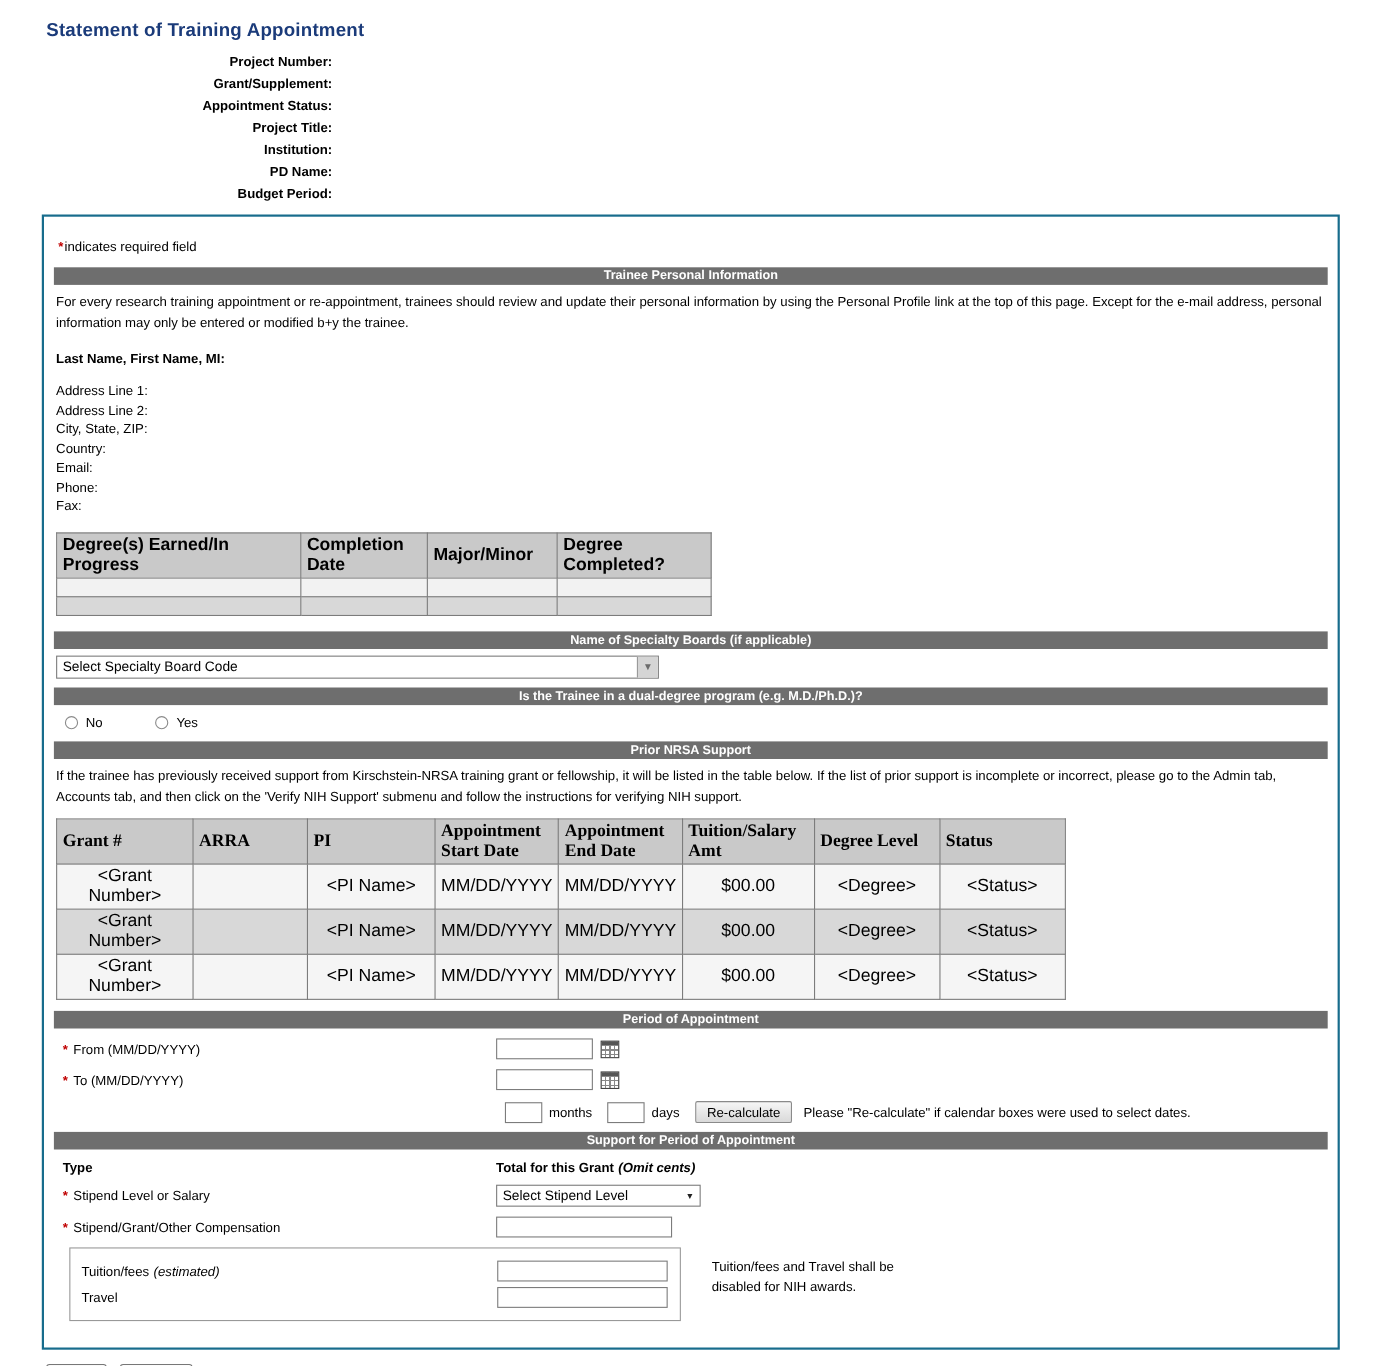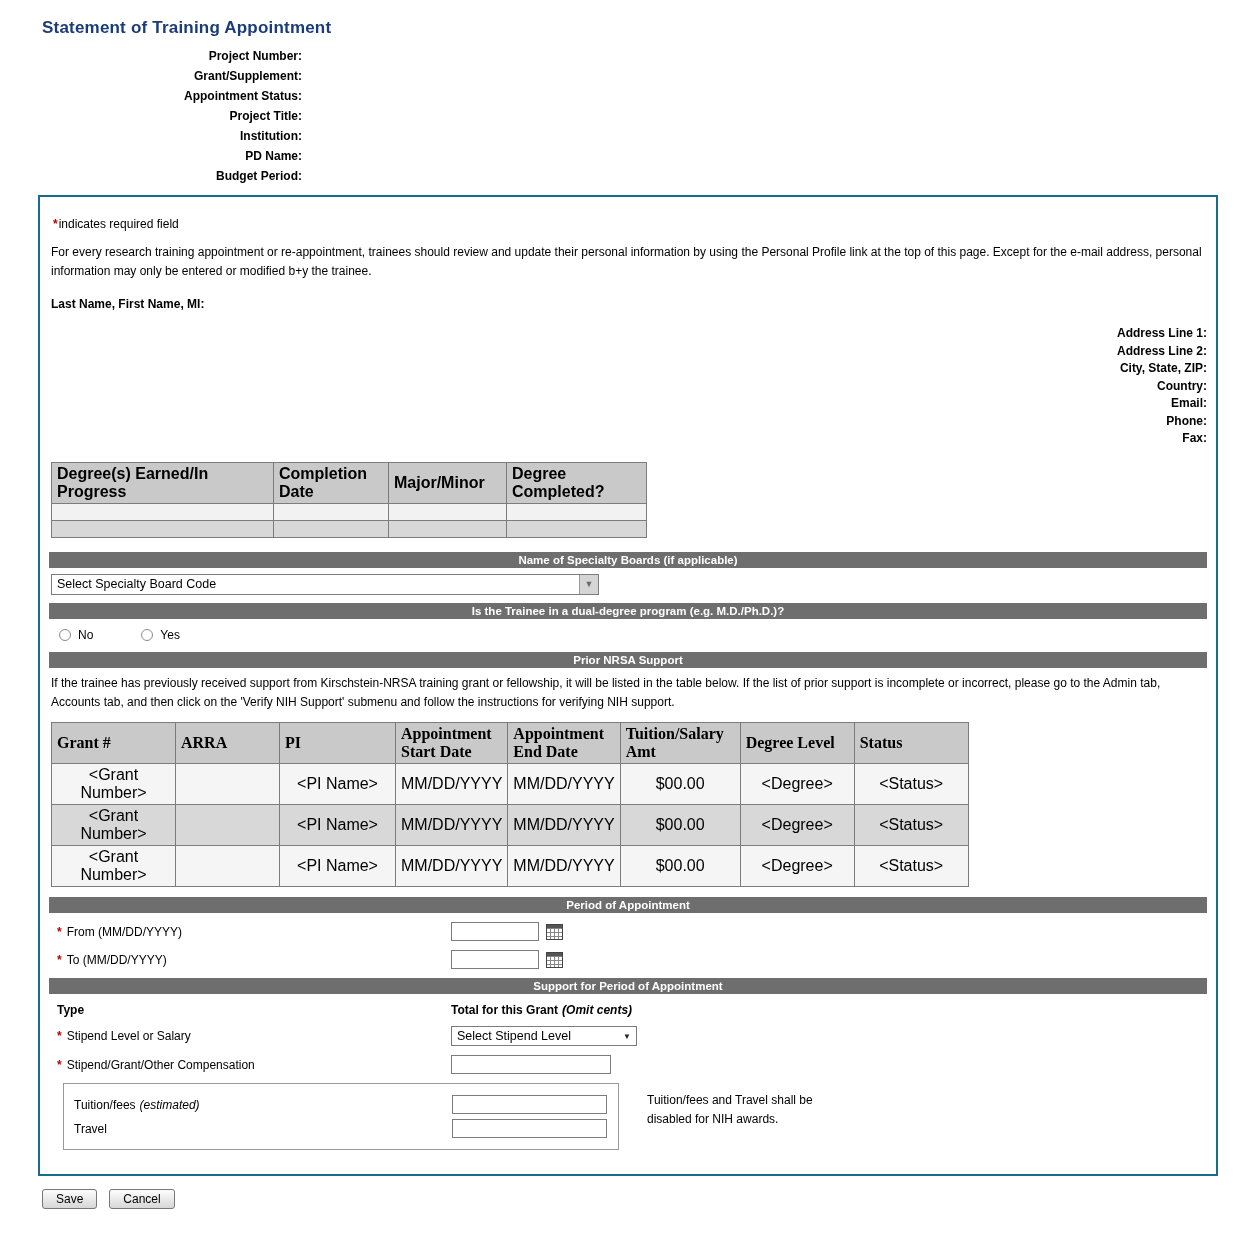--- a/index.html
+++ b/index.html
@@ -7,21 +7,21 @@
   .page{width:1255px;position:relative;}
   .page-title{margin:18px 0 8px 42px;font-size:17px;font-weight:bold;color:#1b3b7a;letter-spacing:.2px;}
   .hdr-labels div{width:302px;text-align:right;font-weight:bold;line-height:20px;}
   .panel{margin:9px 0 0 38px;width:1180px;border:2px solid #176c8c;padding:8px 9px 16px 9px;background:#fff;}
   .req{color:#c00000;font-weight:bold;padding-right:1px;}
   .req-note{margin:12px 0 12px 4px;}
   .bar{background:#6e6e6e;color:#fff;font-weight:bold;font-size:11.5px;text-align:center;padding:2px 0;margin:8px 0 6px 0;}
   .para{margin:4px 2px 10px 2px;line-height:1.6;}
   .name-label{margin:16px 0 14px 2px;font-weight:bold;}
   .addr{margin:0 0 14px 2px;}
-  .addr div{font-weight:bold;line-height:17.5px;text-align:right;}
+  .addr div{font-weight:normal;line-height:17.5px;}
 
   table{border-collapse:collapse;}
   th,td{border:1px solid #7c7c7c;padding:2px 5px;font-size:16px;}
   .deg-table{margin:12px 0 14px 2px;border:1px solid #555;}
   .deg-table th{background:#c9c9c9;text-align:left;height:32px;font-weight:bold;}
   .deg-table td{height:17px;}
   .deg-r1 td{background:#f2f2f2;}
   .deg-r2 td{background:#d8d8d8;}
 
   .combo{display:flex;align-items:stretch;border:1px solid #7c7c7c;background:#fff;height:21px;}
@@ -90,20 +90,21 @@
     <div>PD Name:</div>
     <div>Budget Period:</div>
   </div>
 
   <div class="panel">
 
     <div class="req-note">
       <span class="req">*</span><span>indicates required field</span>
     </div>
 
+    <div class="bar">Trainee Personal Information</div>
     <div class="para">For every research training appointment or re-appointment, trainees should review and update their personal information by using the Personal Profile link at the top of this page. Except for the e-mail address, personal information may only be entered or modified b+y the trainee.</div>
     <div class="name-label">Last Name, First Name, MI:</div>
     <div class="addr">
       <div>Address Line 1:</div>
       <div>Address Line 2:</div>
       <div>City, State, ZIP:</div>
       <div>Country:</div>
       <div>Email:</div>
       <div>Phone:</div>
       <div>Fax:</div>
@@ -224,20 +225,28 @@
 
     <div class="frow">
       <span class="flabel">
         <span class="req">*</span>
         <span class="lab-txt">To (MM/DD/YYYY)</span>
       </span>
       <input class="tin date-in" type="text" style="">
       <span class="cal"></span>
     </div>
 
+    <div class="calc-row">
+      <input class="tin small-in" type="text" style="">
+      <span class="unit-lbl">months</span>
+      <input class="tin small-in" type="text" style="">
+      <span class="unit-lbl">days</span>
+      <button class="btn">Re-calculate</button>
+      <span class="calc-note">Please "Re-calculate" if calendar boxes were used to select dates.</span>
+    </div>
 
     <div class="bar">Support for Period of Appointment</div>
 
     <div class="frow type-row">
       <span class="flabel">Type</span>
       <span class="total-grant">Total for this Grant</span>
       <span class="omit">(Omit cents)</span>
     </div>
 
     <div class="frow">

